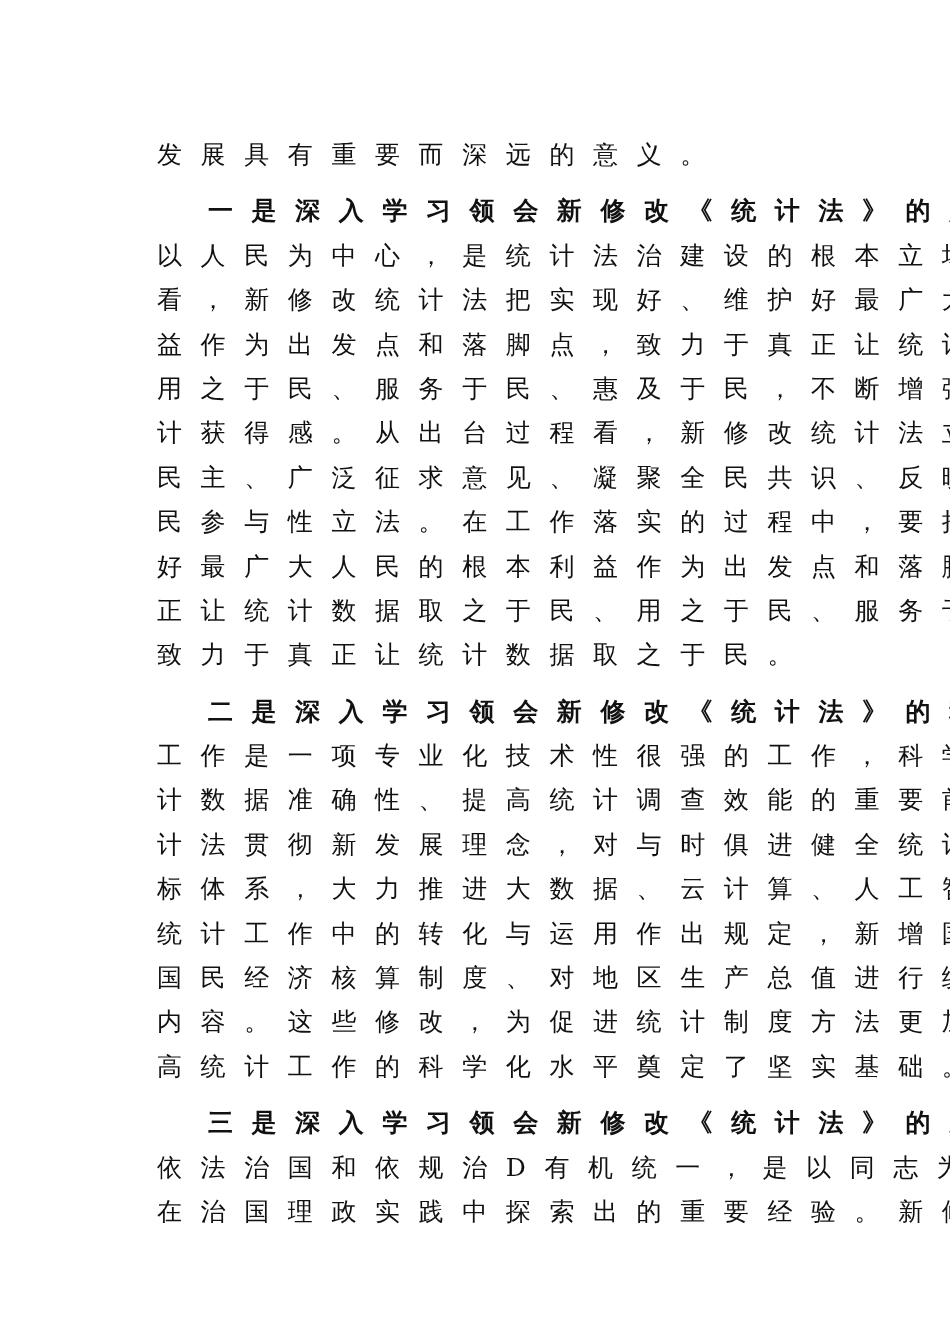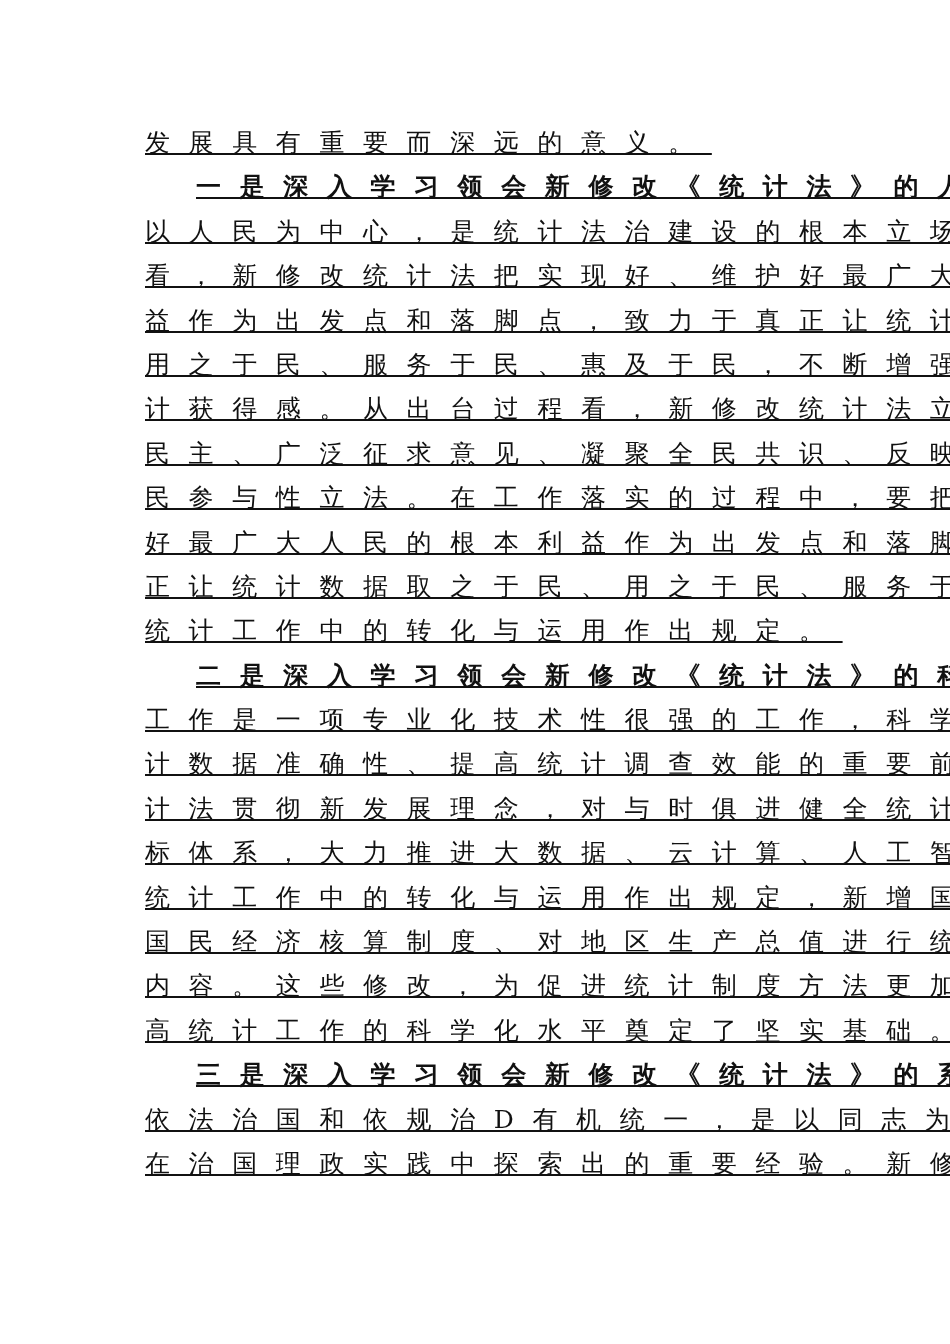--- a/index.html
+++ b/index.html
@@ -8,21 +8,21 @@
       position: absolute;
       left: 145px;
       top: 121px;
       width: 662px;
       font-family: "DejaVu Serif", "Liberation Serif", serif;
       font-size: 25px;
       line-height: 44.4px;
       color: #111111;
       letter-spacing: 18.6px;
     }
-    .para { margin: 0; text-align: justify; text-align-last: left; word-break: break-all; text-decoration: underline; }
+    .para { margin: 12px; text-align: justify; text-align-last: left; word-break: break-all; }
     .lead { font-weight: bold; }
     .line { display: block; white-space: nowrap; height: 44.4px; }
   </style>
 </head>
 <body>
 
 <div class="page">
   <div class="para">
     <span class="line">发展具有重要而深远的意义。</span>
   </div>
@@ -31,21 +31,21 @@
     <span class="line" style="padding-left:51px;"><b class="lead">一是深入学习领会新修改《统计法》的人民性。</b></span>
     <span class="line">以人民为中心，是统计法治建设的根本立场。从立法目的</span>
     <span class="line">看，新修改统计法把实现好、维护好最广大人民的根本利</span>
     <span class="line">益作为出发点和落脚点，致力于真正让统计数据取之于民</span>
     <span class="line">用之于民、服务于民、惠及于民，不断增强人民群众的统</span>
     <span class="line">计获得感。从出台过程看，新修改统计法立法是充分发扬</span>
     <span class="line">民主、广泛征求意见、凝聚全民共识、反映人民意志的全</span>
     <span class="line">民参与性立法。在工作落实的过程中，要把实现好、维护</span>
     <span class="line">好最广大人民的根本利益作为出发点和落脚点，致力于真</span>
     <span class="line">正让统计数据取之于民、用之于民、服务于民、惠及于民</span>
-    <span class="line">统计工作中的转化与运用作出规定。</span>
+    <span class="line">致力于真正让统计数据取之于民。</span>
   </div>
 
   <div class="para">
     <span class="line" style="padding-left:51px;"><b class="lead">二是深入学习领会新修改《统计法》的科学性。</b></span>
     <span class="line">工作是一项专业化技术性很强的工作，科学统计是保障统</span>
     <span class="line">计数据准确性、提高统计调查效能的重要前提。新修改统</span>
     <span class="line">计法贯彻新发展理念，对与时俱进健全统计标准和统计指</span>
     <span class="line">标体系，大力推进大数据、云计算、人工智能等新技术在</span>
     <span class="line">统计工作中的转化与运用作出规定，新增国家实施统一的</span>
     <span class="line">国民经济核算制度、对地区生产总值进行统一核算等有关</span>

